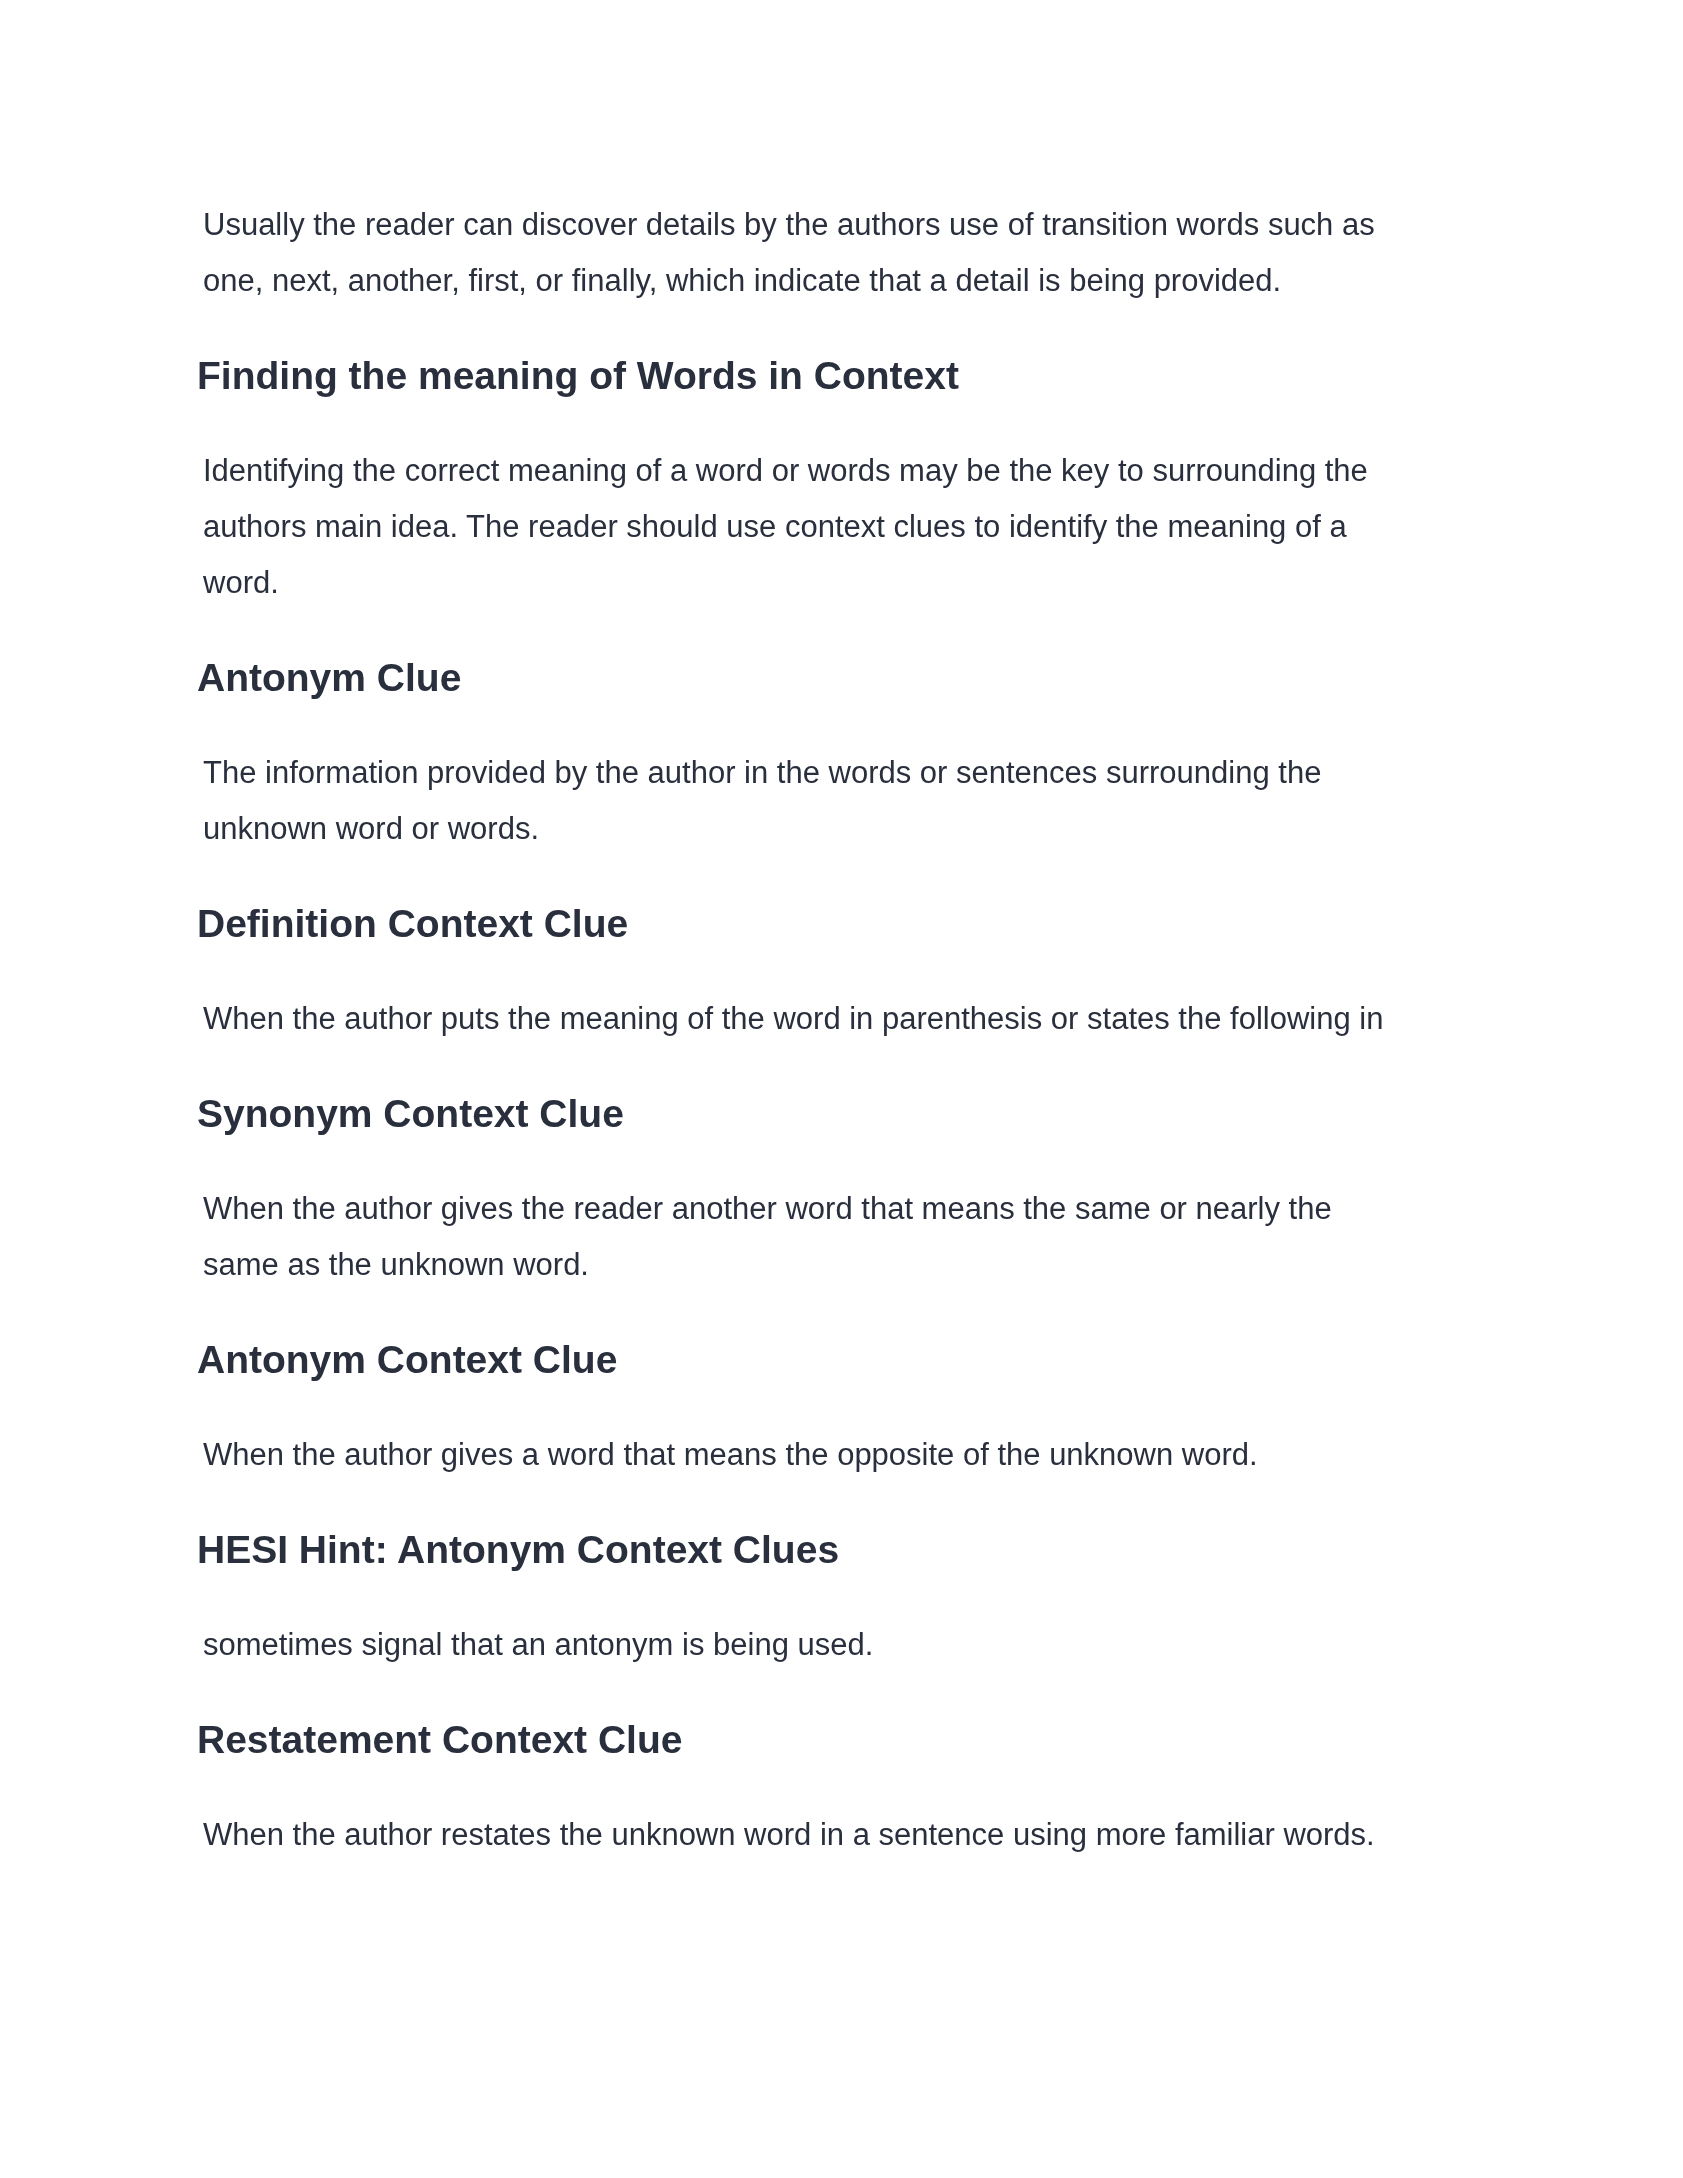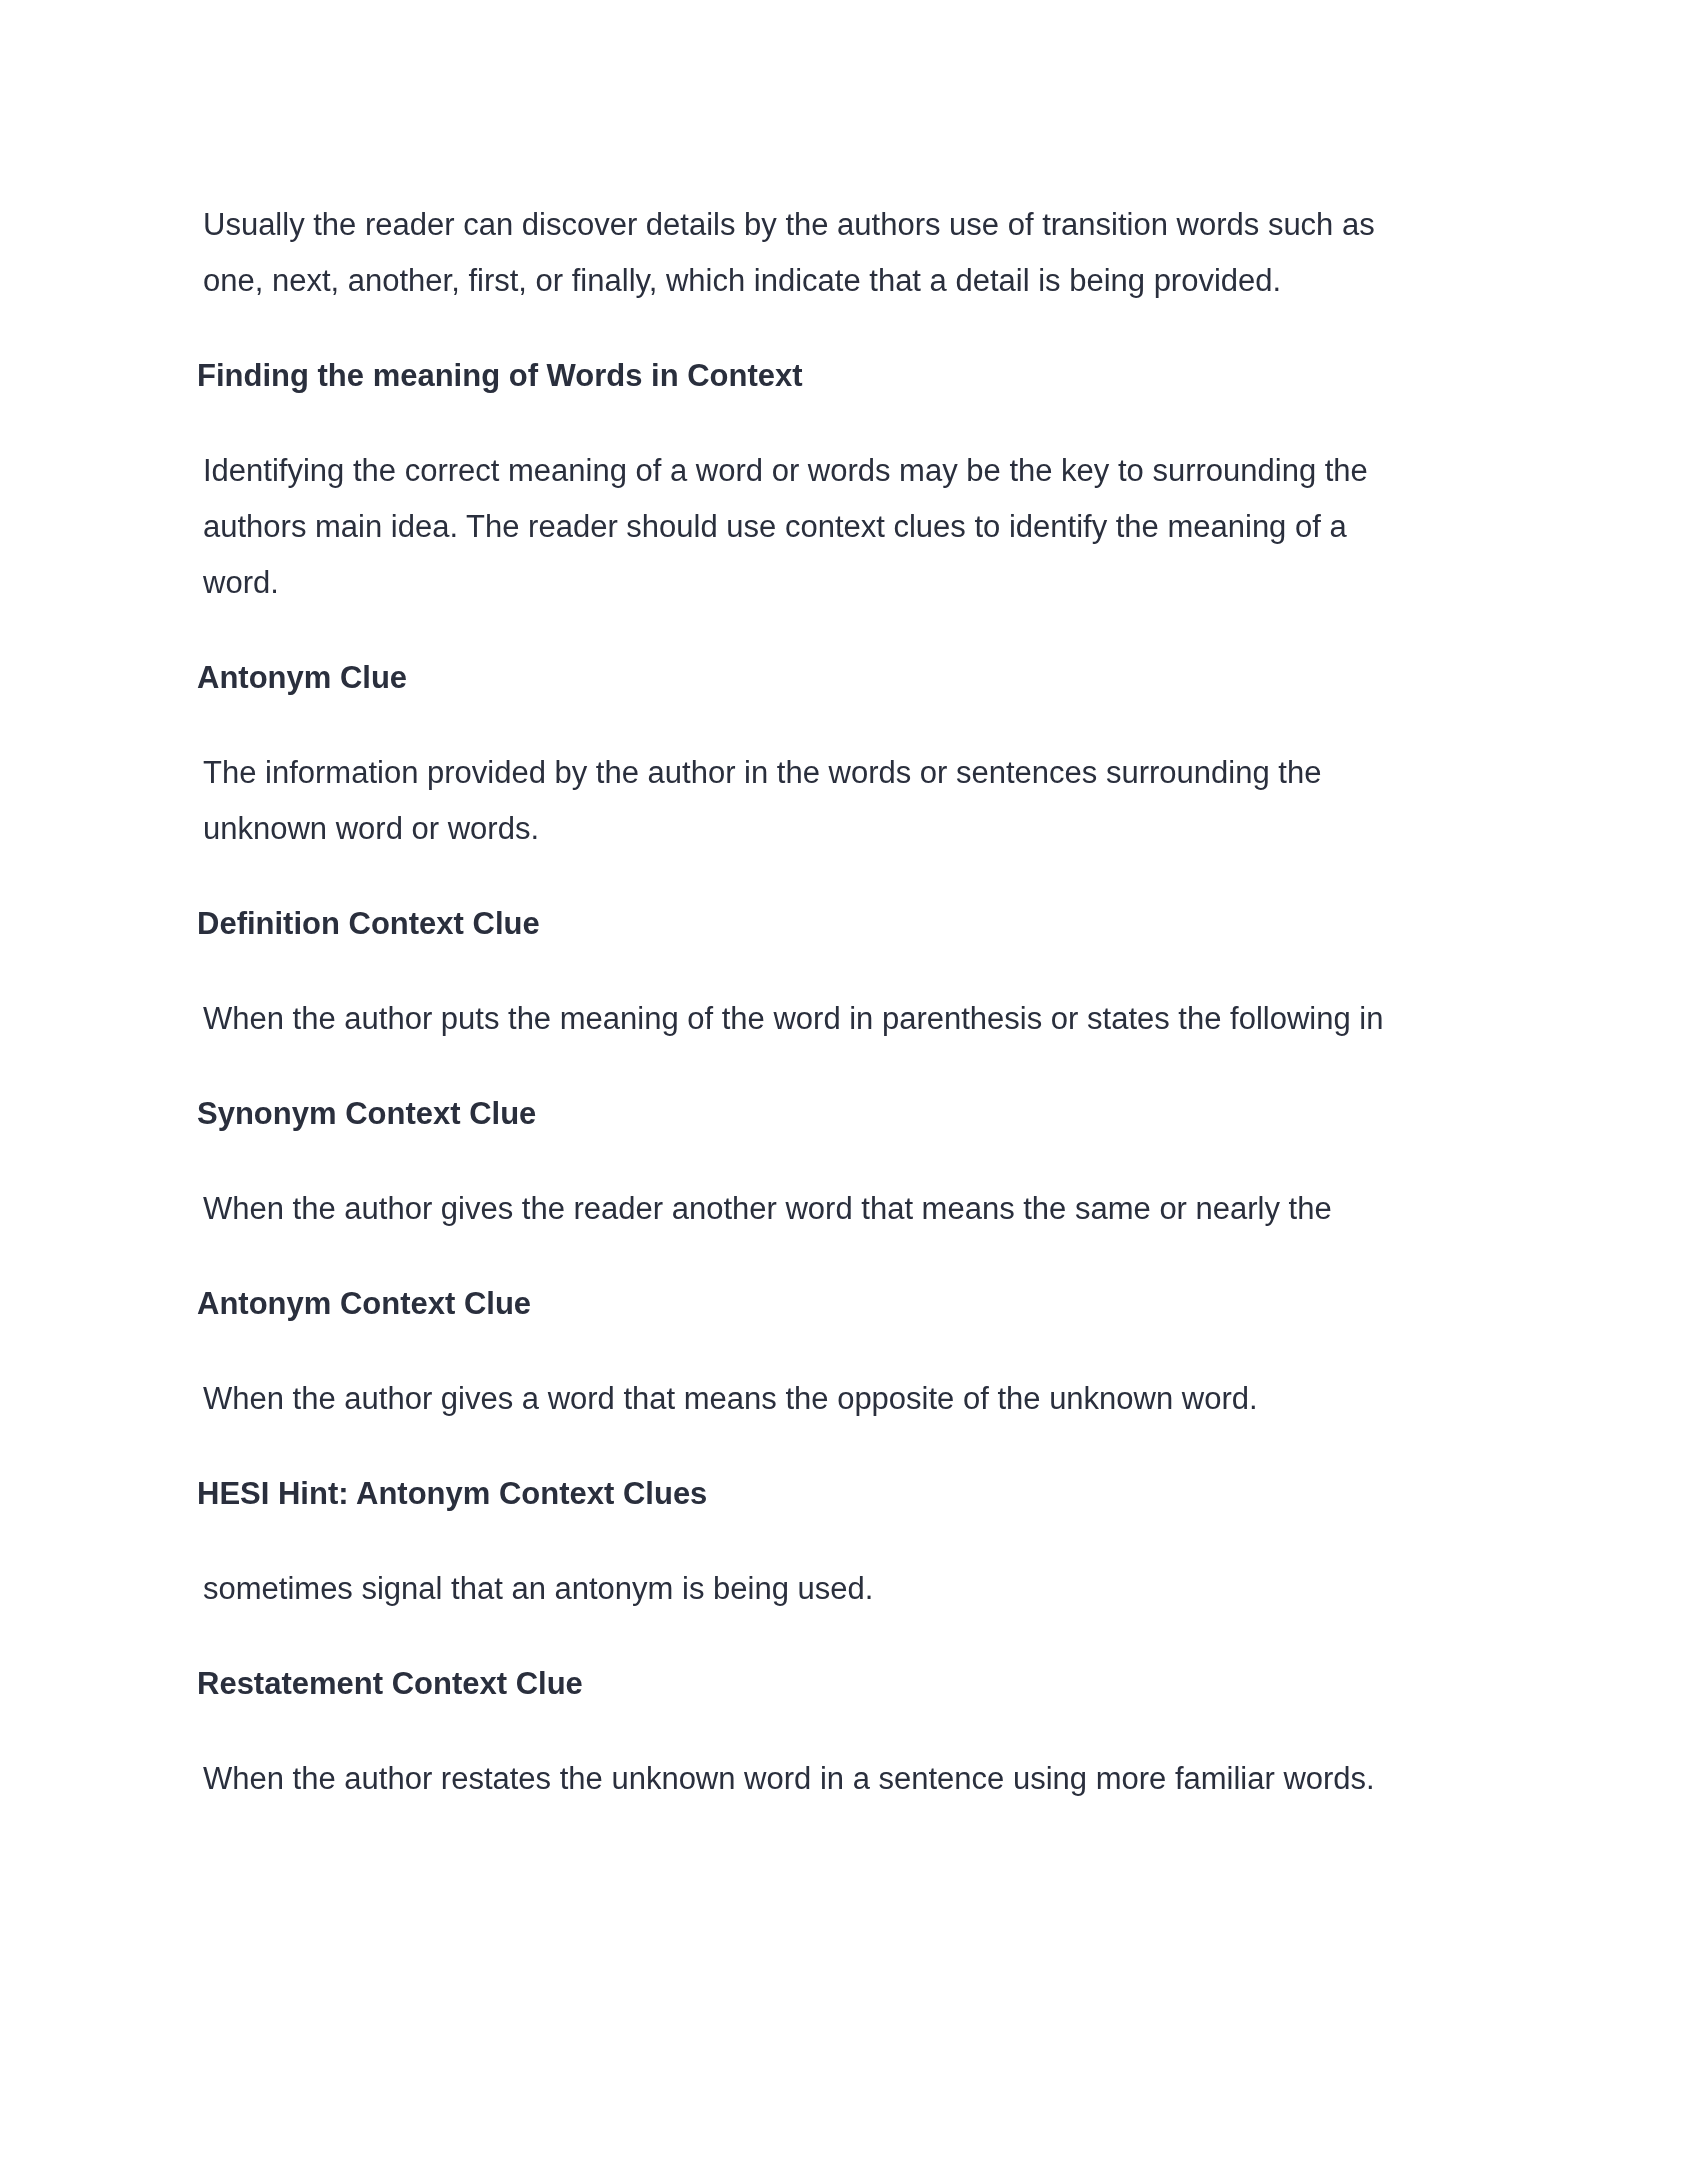--- a/index.html
+++ b/index.html
@@ -1,20 +1,20 @@
 <!DOCTYPE html>
 <html><head>
 <meta charset="utf-8">
 <style>
   html, body { margin: 0; padding: 0; background: #ffffff; }
   body { width: 1683px; height: 2178px; position: relative; overflow: hidden;
          font-family: "Liberation Sans", sans-serif; color: #2a2f3d; }
   .page { position: absolute; left: 197px; top: 191px; width: 1287px; }
   .para { margin: 6px; font-size: 31px; line-height: 56px; font-weight: normal; }
-  .heading { margin: 0; font-size: 31px; line-height: 56px; font-weight: bold; }
+  .heading { margin: 0; font-size: 39px; line-height: 56px; font-weight: bold; }
   .gap { height: 33px; }
 </style>
 </head>
 <body>
 
 <div class="page">
   <div class="para">
     <div>Usually the reader can discover details by the authors use of transition words such as</div>
     <div>one, next, another, first, or finally, which indicate that a detail is being provided.</div>
   </div>
@@ -37,20 +37,21 @@
   <div class="heading">Definition Context Clue</div>
   <div class="gap"></div>
   <div class="para">
     <div>When the author puts the meaning of the word in parenthesis or states the following in</div>
   </div>
   <div class="gap"></div>
   <div class="heading">Synonym Context Clue</div>
   <div class="gap"></div>
   <div class="para">
     <div>When the author gives the reader another word that means the same or nearly the</div>
+    <div>same as the unknown word.</div>
   </div>
   <div class="gap"></div>
   <div class="heading">Antonym Context Clue</div>
   <div class="gap"></div>
   <div class="para">
     <div>When the author gives a word that means the opposite of the unknown word.</div>
   </div>
   <div class="gap"></div>
   <div class="heading">HESI Hint: Antonym Context Clues</div>
   <div class="gap"></div>

